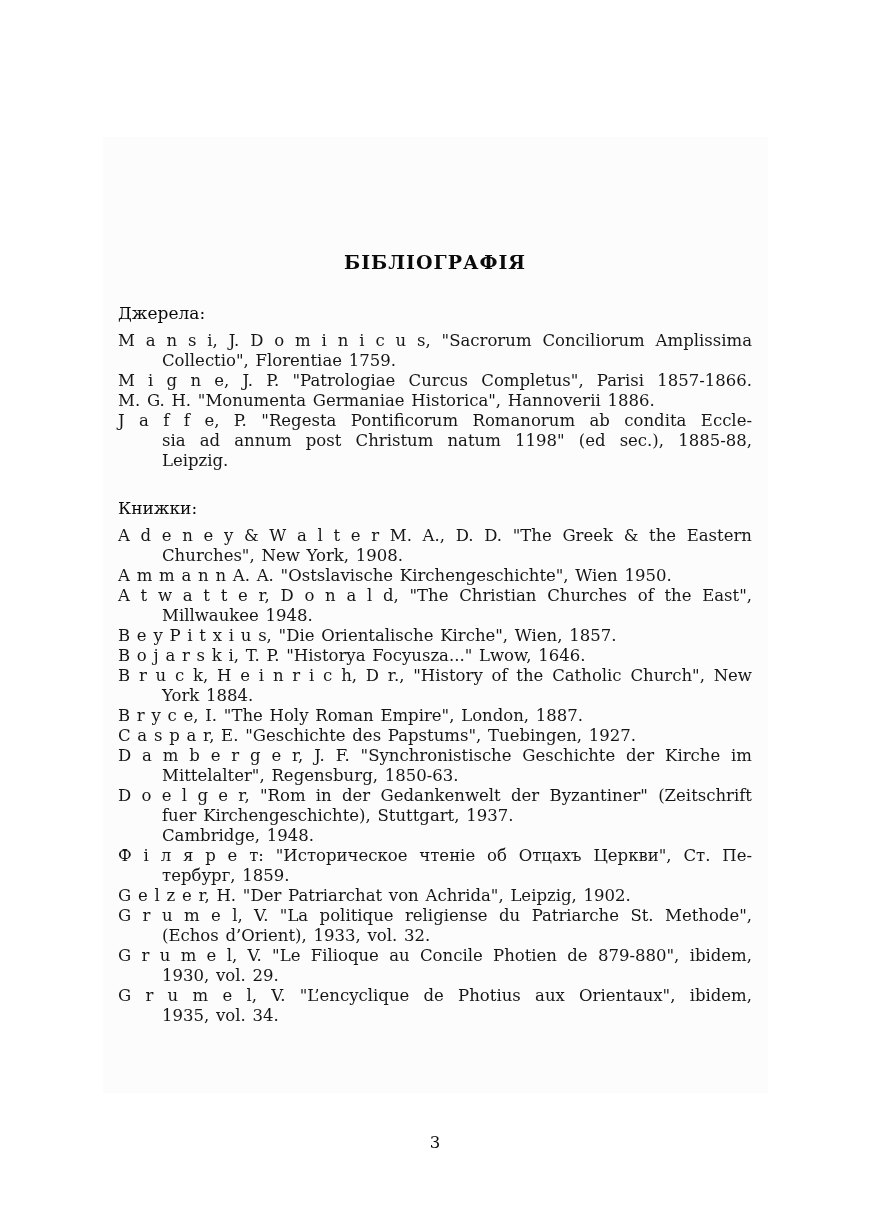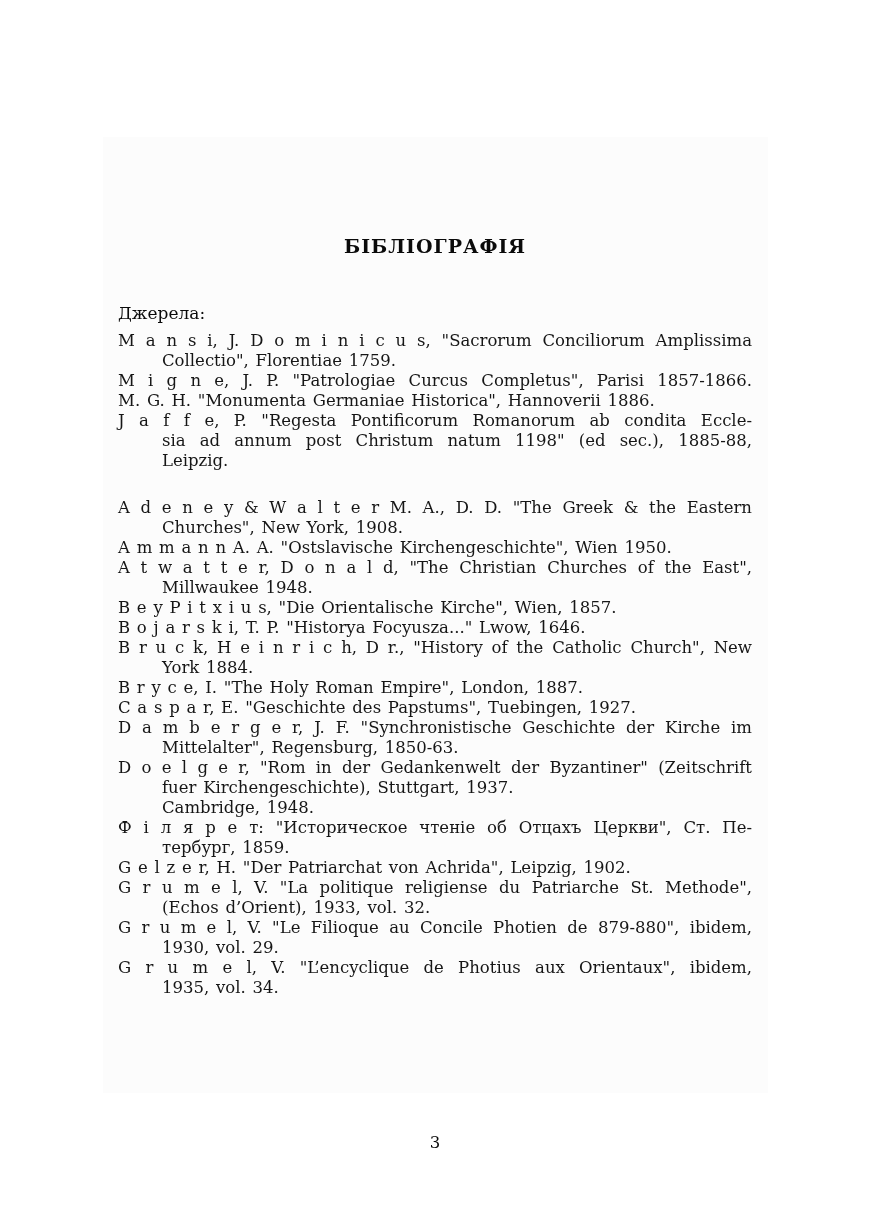--- a/index.html
+++ b/index.html
@@ -19,21 +19,21 @@
     position: absolute;
     left: 103px;
     top: 137px;
     width: 665px;
     height: 956px;
     background: #fcfcfc;
   }
   .page-title {
     position: absolute;
     left: 118px;
-    top: 235px;
+    top: 251px;
     width: 634px;
     text-align: center;
     font-size: 19px;
     font-weight: bold;
     letter-spacing: 1px;
     color: #0a0a0a;
     line-height: 22px;
   }
   .content {
     position: absolute;
@@ -101,20 +101,21 @@
             <div class="line">M. G. H. "Monumenta Germaniae Historica", Hannoverii 1886.</div>
           </div>
           <div class="entry">
             <div class="line just">J a f f e, P. "Regesta Pontificorum Romanorum ab condita Eccle-</div>
             <div class="line indent just">sia ad annum post Christum natum 1198" (ed sec.), 1885-88,</div>
             <div class="line indent">Leipzig.</div>
           </div>
         </div>
       </div>
       <div class="section">
+        <div class="section-heading">Книжки:</div>
         <div class="entries">
           <div class="entry">
             <div class="line just">A d e n e y  &amp;  W a l t e r  M.  A.,  D.  D.  "The  Greek  &amp;  the  Eastern</div>
             <div class="line indent">Churches", New York, 1908.</div>
           </div>
           <div class="entry">
             <div class="line">A m m a n n A. A. "Ostslavische Kirchengeschichte", Wien 1950.</div>
           </div>
           <div class="entry">
             <div class="line just">A t w a t t e r,  D o n a l d,  "The  Christian  Churches  of  the  East",</div>

